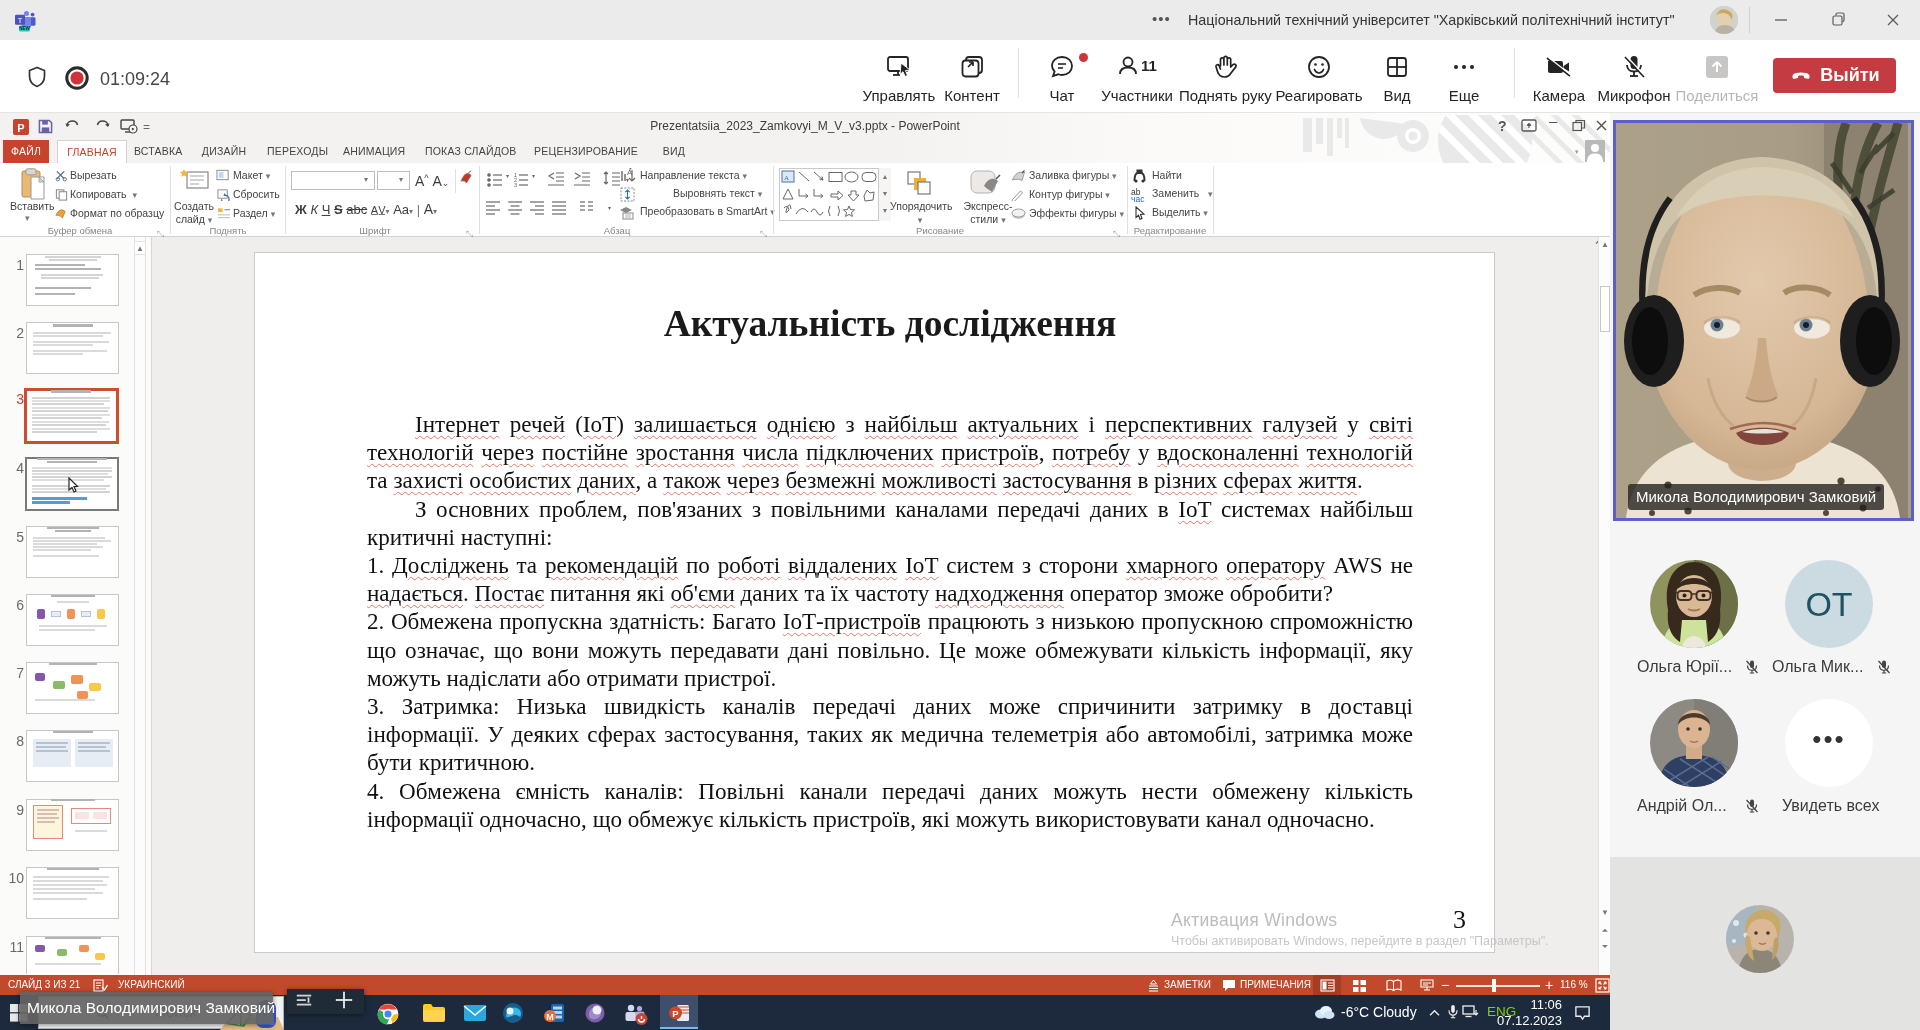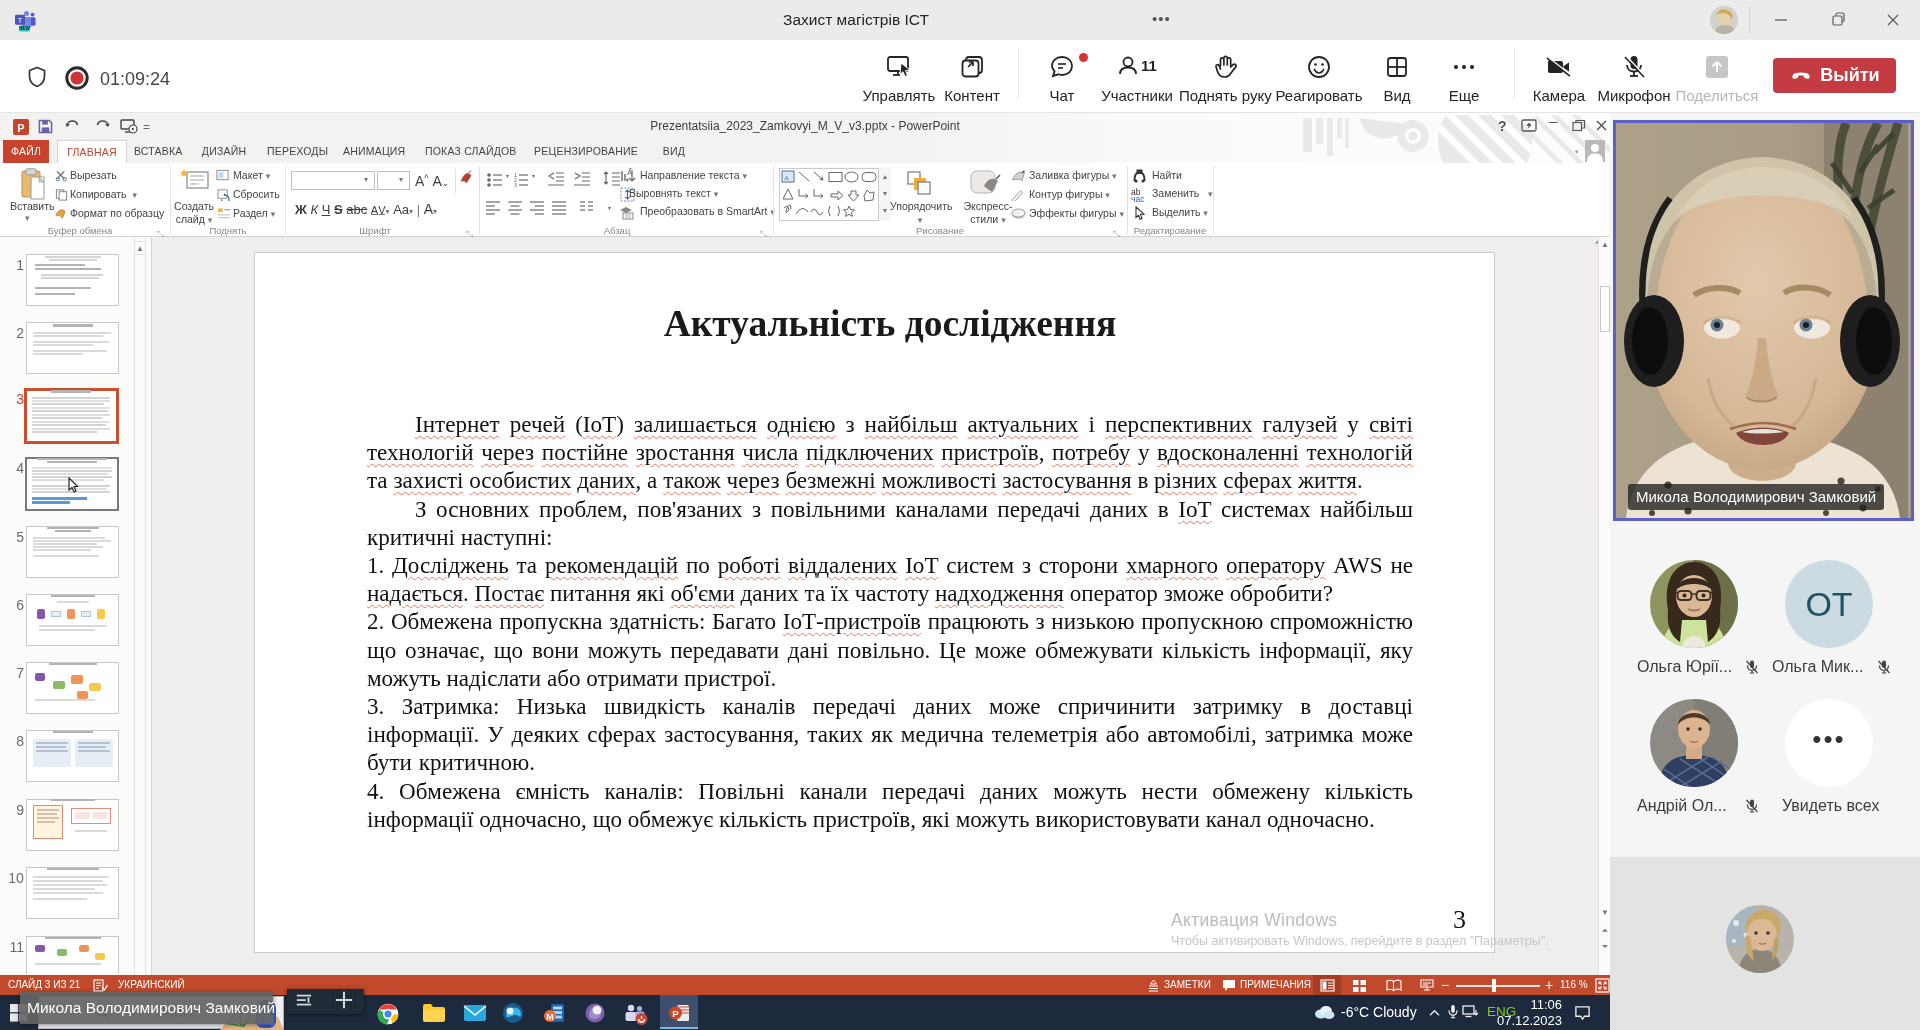--- a/index.html
+++ b/index.html
@@ -77,22 +77,22 @@
     <svg class="abs" style="left:13px;top:10px" width="24" height="24" viewBox="0 0 24 24">
       <circle cx="13.5" cy="3.6" r="2.5" fill="#7b83eb"></circle>
       <circle cx="19.6" cy="4.6" r="1.9" fill="#5059c9"></circle>
       <rect x="16.5" y="7.2" width="6" height="8.5" rx="1.4" fill="#5059c9"></rect>
       <rect x="8.5" y="7" width="9.5" height="11" rx="1.6" fill="#7b83eb"></rect>
       <rect x="2" y="4.8" width="10" height="10" rx="1.2" fill="#4b53bc"></rect>
       <text x="7" y="12.6" font-size="7.5" fill="#fff" text-anchor="middle" font-family="Liberation Sans">T</text>
       <rect x="6.2" y="15.8" width="10.6" height="5.6" rx="1" fill="#26c6b8"></rect>
       <text x="11.5" y="20.3" font-size="4.6" fill="#123" text-anchor="middle" font-weight="bold" font-family="Liberation Sans">NEW</text>
     </svg>
-    <div class="abs" id="tb-title">Захист магістрів ІСТ</div>
     <div class="abs" style="left:1152px;top:0;height:40px;line-height:38px;font-size:15px;color:#555;letter-spacing:1px;">•••</div>
+    <div class="abs" style="left:1188px;top:0;height:40px;line-height:40px;font-size:14.3px;color:#333;">Національний технічний університет "Харківський політехнічний інститут"</div>
     <div class="abs" style="left:1710px;top:6px;width:28px;height:28px;border-radius:50%;overflow:hidden;background:#d8d2c6;">
       <svg width="28" height="28" viewBox="0 0 28 28">
         <rect width="28" height="28" fill="#cfd3cd"></rect>
         <ellipse cx="15" cy="12" rx="8" ry="9" fill="#e4cfae"></ellipse>
         <path d="M6 9 Q10 1 17 4 Q24 6 22 14 Q20 8 14 7 Q9 7 6 9Z" fill="#caa95f"></path>
         <ellipse cx="15" cy="26" rx="10" ry="7" fill="#b9b2a4"></ellipse>
       </svg>
     </div>
     <div class="abs" style="left:1749px;top:7px;width:1px;height:26px;background:#d0d0d0;"></div>
     <svg class="abs" style="left:1773px;top:14px" width="20" height="12" viewBox="0 0 20 12">
@@ -497,21 +497,21 @@
       <svg class="abs" style="left:620px;top:5px" width="16" height="15" viewBox="0 0 16 15">
           <path d="M2 13 V3 M5 13 V6" stroke="#6a6866" stroke-width="1.4"></path>
           <path d="M12 2 v11 m-3 -3 l3 3 3 -3 m-3 -11 l-2.5 2.5" fill="none" stroke="#6a6866" stroke-width="1.2"></path>
           <text x="7" y="7" font-size="8" fill="#6a6866" font-family="Liberation Sans">A</text>
         </svg>
       <div class="ritem" style="left:640px;top:6px;">Направление текста <span style="font-size:9px;color:#777;">▾</span></div>
       <svg class="abs" style="left:620px;top:24px" width="16" height="15" viewBox="0 0 16 15">
           <rect x="1" y="1" width="13" height="13" fill="none" stroke="#8a8886" stroke-width="1" stroke-dasharray="2 1.4"></rect>
           <path d="M7.5 3 v9 m-2.2 -6.8 l2.2 -2.2 2.2 2.2 m-4.4 4.6 l2.2 2.2 2.2 -2.2" fill="none" stroke="#2a6db5" stroke-width="1.1"></path>
         </svg>
-      <div class="ritem" style="left:629px;top:24px;">Выровнять текст <span style="font-size:9px;color:#777;">▾</span></div>
+      <div class="ritem" style="left:673px;top:24px;">Выровнять текст <span style="font-size:9px;color:#777;">▾</span></div>
       <svg class="abs" style="left:618px;top:42px" width="17" height="15" viewBox="0 0 17 15">
           <path d="M2 5 L8 2 L14 5 L8 8 Z" fill="#8a8886"></path>
           <rect x="5" y="8" width="10" height="6" fill="#fff" stroke="#8a8886" stroke-width="1"></rect>
           <line x1="7" y1="10" x2="13" y2="10" stroke="#b5b2af" stroke-width="1"></line>
           <line x1="7" y1="12" x2="13" y2="12" stroke="#b5b2af" stroke-width="1"></line>
         </svg>
       <div class="ritem" style="left:640px;top:42px;">Преобразовать в SmartArt <span style="font-size:9px;color:#777;">▾</span></div>
       <div class="glabel" style="left:557px;">Абзац</div>
       <div class="abs" style="left:760px;top:66px;color:#9a9896;font-size:9px;">⤡</div>
       <div class="rsep" style="left:773px;"></div>
@@ -701,21 +701,21 @@
           <div class="abs" style="left:6px;top:5px;width:30px;height:34px;background:#fdf6dd;border:1.5px solid #e88a7a;"></div>
           <div class="abs" style="left:44px;top:8px;width:40px;height:16px;border:1.5px solid #e88a7a;"></div>
           <div class="abs" style="left:48px;top:12px;width:14px;height:7px;background:#f8e3e0;"></div>
           <div class="abs" style="left:66px;top:12px;width:14px;height:7px;background:#f8e3e0;"></div>
           <div class="abs" style="left:10px;top:9px;width:22px;height:1.5px;background:#d8bdb3;"></div>
           <div class="abs" style="left:10px;top:13px;width:20px;height:1.5px;background:#d8bdb3;"></div>
           <div class="abs" style="left:10px;top:17px;width:22px;height:1.5px;background:#d8bdb3;"></div>
           <div class="abs" style="left:10px;top:21px;width:18px;height:1.5px;background:#d8bdb3;"></div>
           <div class="abs" style="left:48px;top:30px;width:32px;height:1.5px;background:#dadada;"></div>
         </div>
-        <div class="tnum" style="top:633px;text-align:center;">10</div>
+        <div class="tnum" style="top:633px;">10</div>
         <div class="thumb" style="top:630px;">
           <div class="abs" style="left:20px;top:0px;width:52px;height:2px;background:#b3b3b3;"></div>
           <div class="abs" style="left:6px;top:8px;width:76px;height:1.5px;background:#dadada;"></div>
           <div class="abs" style="left:6px;top:12px;width:70px;height:1.5px;background:#dadada;"></div>
           <div class="abs" style="left:6px;top:16px;width:74px;height:1.5px;background:#dadada;"></div>
           <div class="abs" style="left:6px;top:20px;width:62px;height:1.5px;background:#dadada;"></div>
           <div class="abs" style="left:6px;top:24px;width:70px;height:1.5px;background:#dadada;"></div>
           <div class="abs" style="left:6px;top:30px;width:54px;height:1.5px;background:#dadada;"></div>
         </div>
         <div class="tnum" style="top:702px;">11</div>

